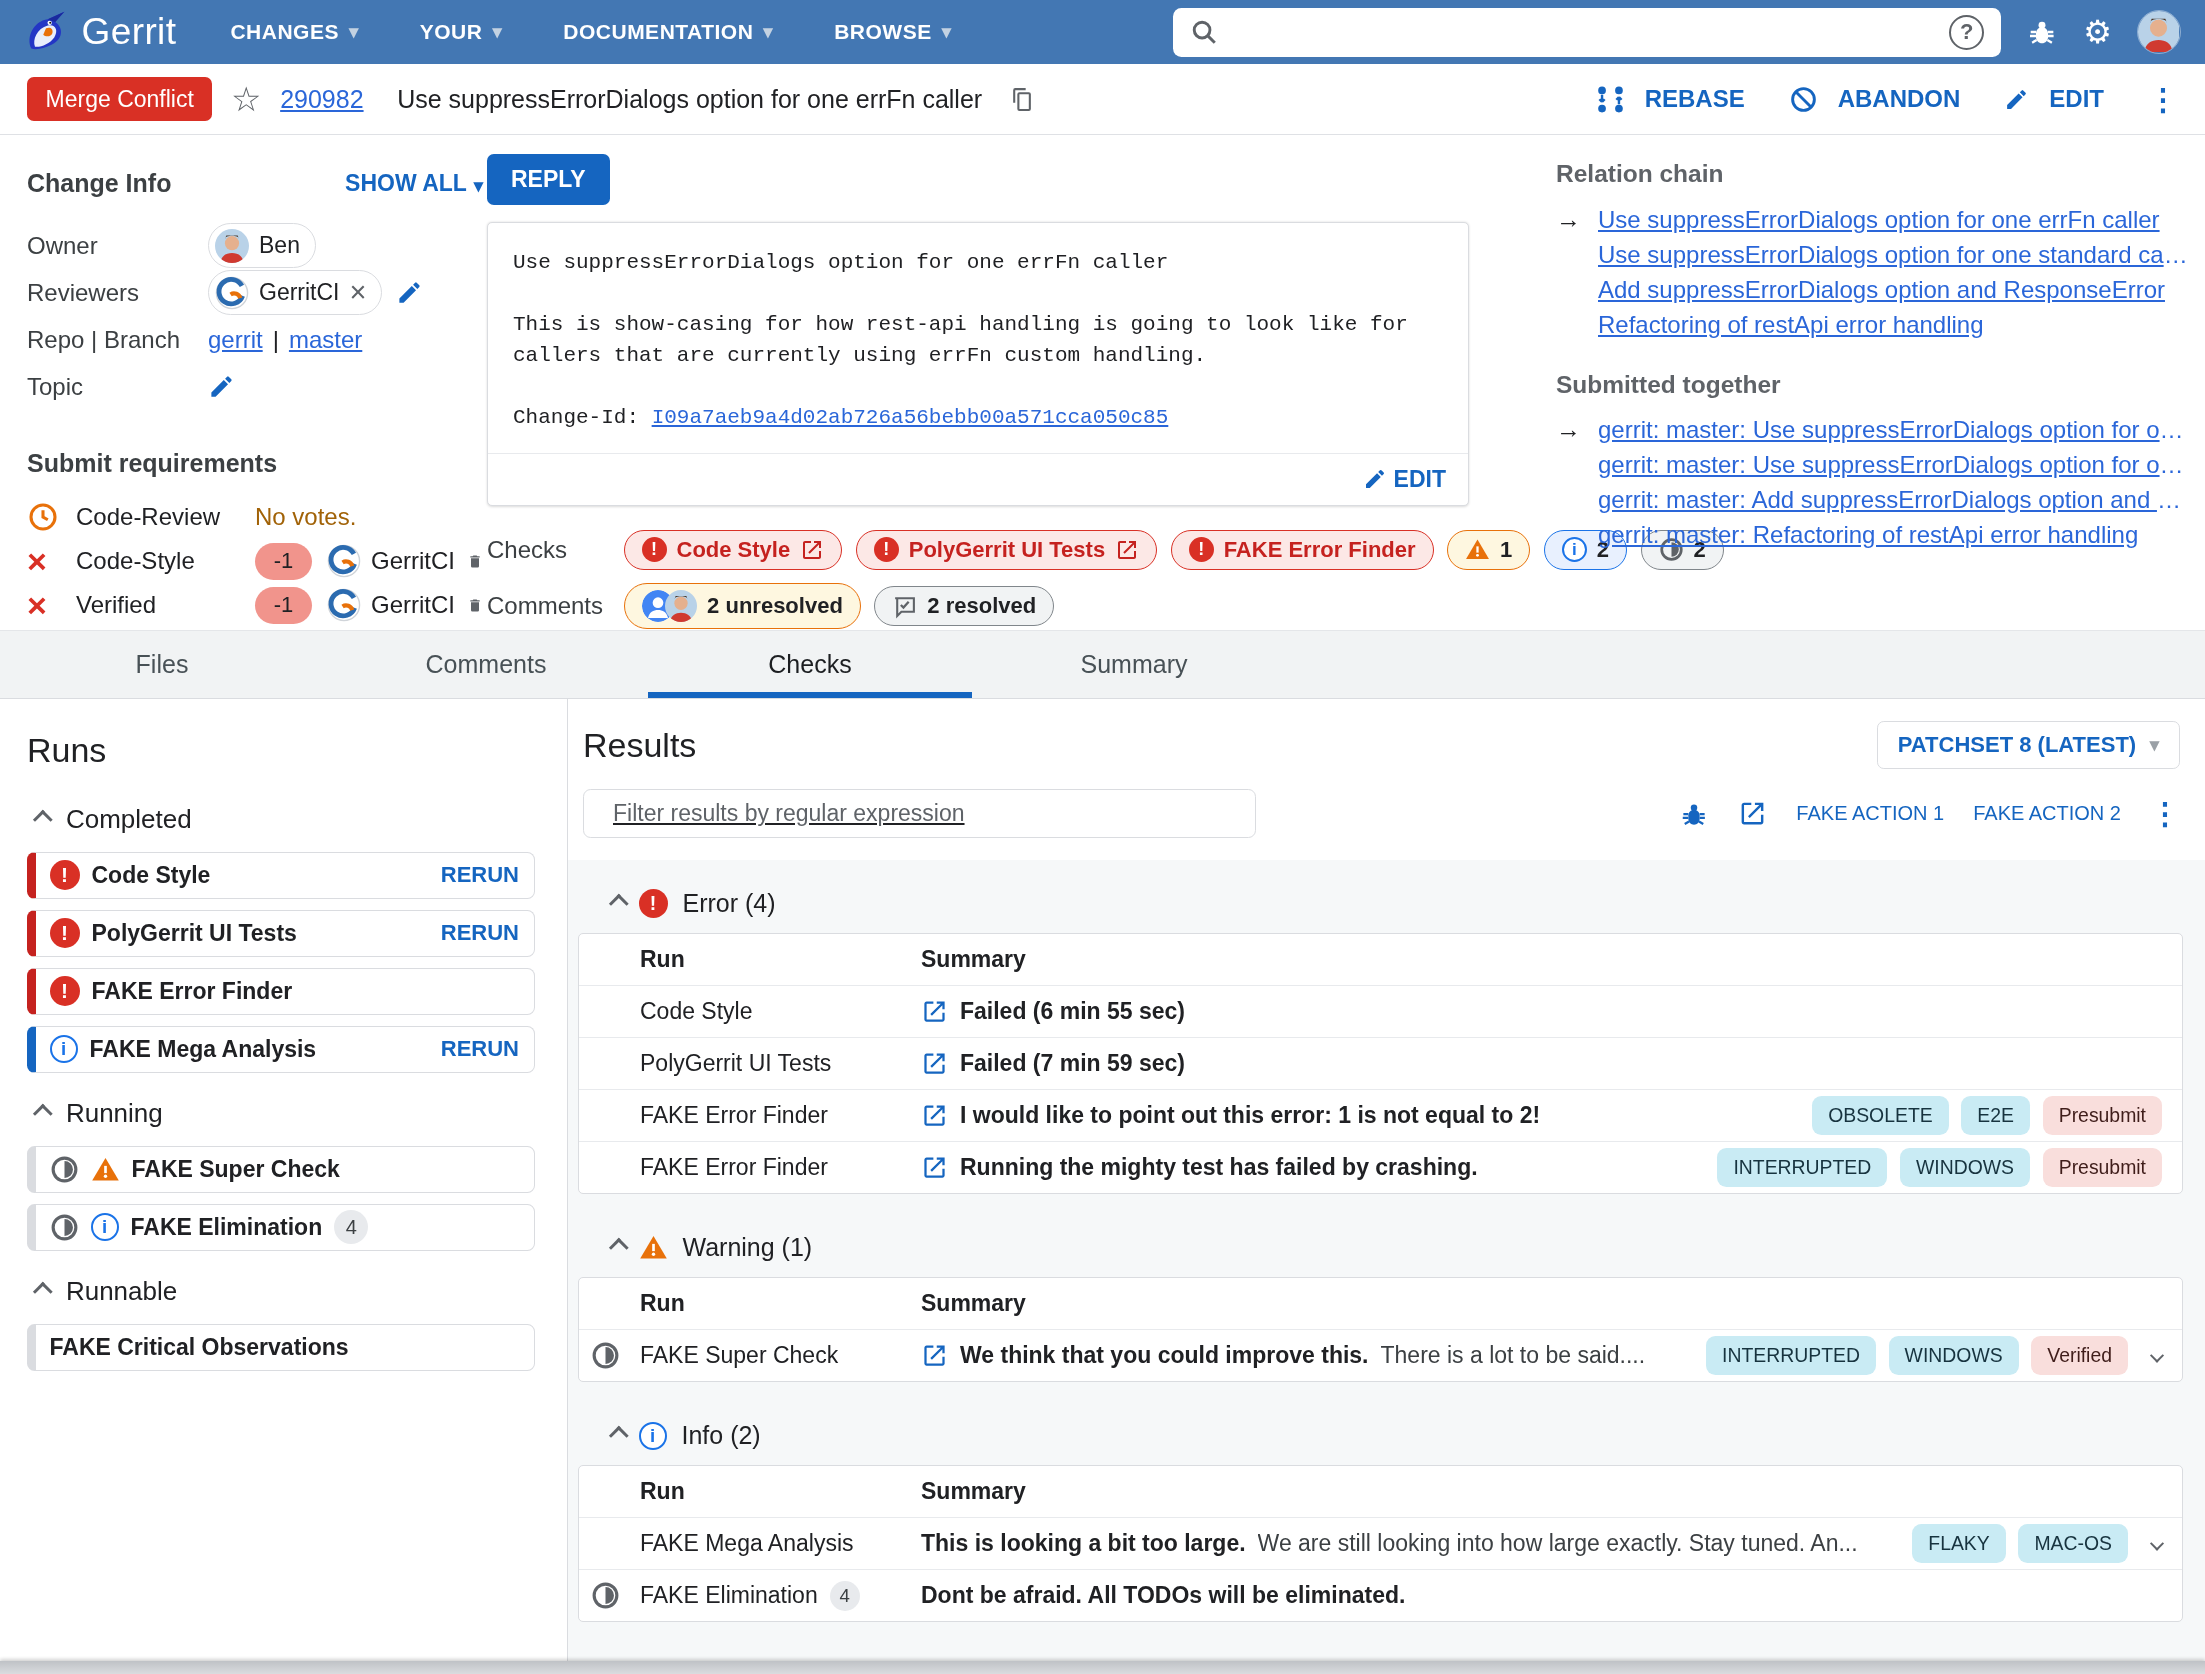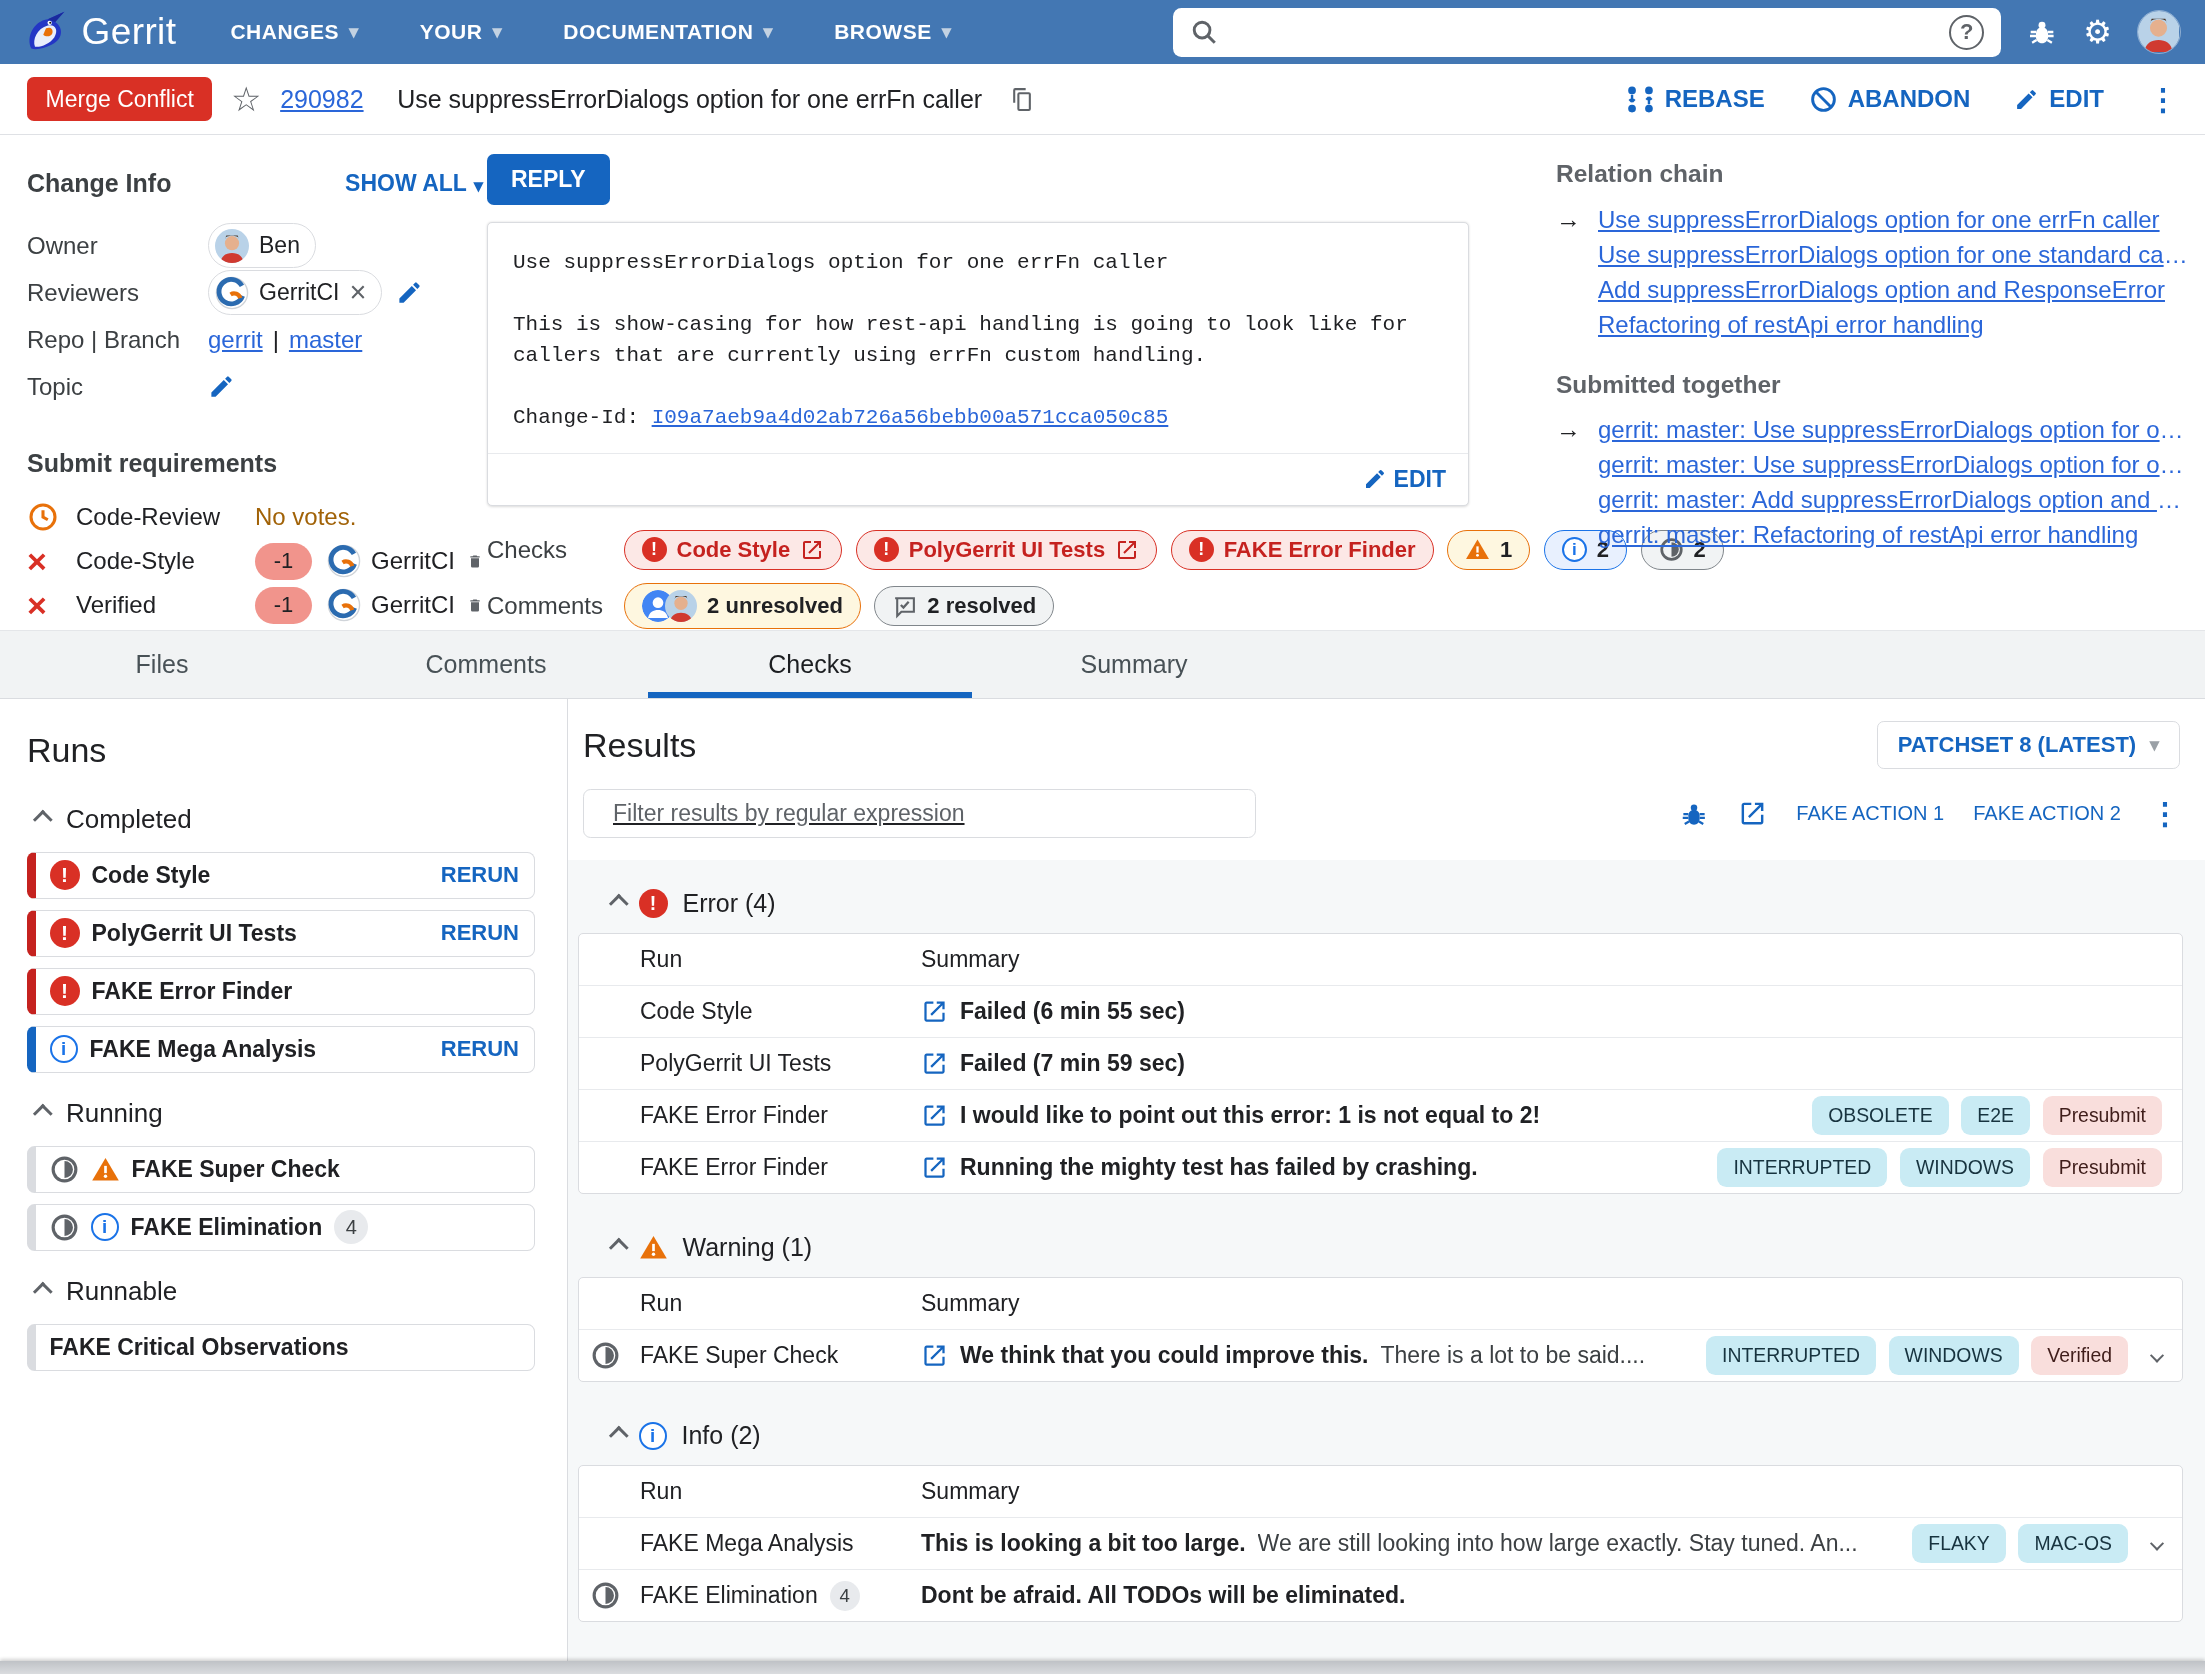--- a/index.html
+++ b/index.html
@@ -42,21 +42,21 @@
   .navicons{display:flex;align-items:center;gap:25px;margin-left:25px;color:#fff;}
   .avatar{width:44px;height:44px;border-radius:50%;overflow:hidden;flex:none;cursor:pointer;border:1.7px solid rgba(255,255,255,.4);}
 
   
   .chghdr{height:71px;display:flex;align-items:center;gap:18.6px;padding:0 27px;border-bottom:0.8px solid #dfe1e5;}
   .badge-conflict{background:#d93025;color:#fff;font-size:23px;padding:8.4px 18.6px;border-radius:6.8px;flex:none;}
   .chnum{font-size:25px;margin-right:15px;}
   .chtitle{font-size:25px;color:#202124;margin-right:8.4px;}
   .copy-ic{color:#5f6368;cursor:pointer;}
   .hdr-actions{margin-left:auto;display:flex;align-items:center;gap:44px;color:#1565c0;font-weight:700;font-size:24px;}
-  .hdr-actions .act{display:flex;align-items:center;gap:10px;cursor:pointer;justify-content:center;}
+  .hdr-actions .act{display:flex;align-items:center;gap:20px;cursor:pointer;justify-content:center;}
 
   
   .meta{position:relative;height:495px;background:#fff;}
   .col-left{position:absolute;left:27px;top:34px;width:456px;}
   .col-mid{position:absolute;left:487px;top:18.6px;width:1048px;}
   .col-right{position:absolute;left:1556px;top:25px;width:639px;}
 
   .ci-head{display:flex;justify-content:space-between;align-items:center;margin-bottom:24px;}
   .sec-title{font-size:25px;font-weight:700;color:#3c4043;}
   .showall{display:flex;align-items:center;gap:6.8px;color:#1565c0;font-weight:700;font-size:23px;cursor:pointer;}
@@ -142,21 +142,21 @@
     font-size:23px;outline:none;color:#202124;text-decoration:underline;}
   .filter-input::placeholder{color:#5f6368;}
   .res-actions{margin-left:auto;display:flex;align-items:center;gap:29px;color:#1565c0;}
   .res-actions .actlnk{font-weight:400;font-size:20px;cursor:pointer;white-space:nowrap;}
   .res-body{flex:1;background:#f6f8f9;padding:24px 22px 0 10px;min-width:0;}
   .sev-h{display:flex;align-items:center;gap:15px;font-size:25px;font-weight:500;margin:5px 0 15px;
     padding-left:32px;cursor:pointer;}
   .sev-h .ic-err{width:29px;height:29px;font-size:19.4px;}
   .sec-table{background:#fff;border:0.8px solid #dadce0;border-radius:5px;margin-bottom:39px;overflow:hidden;}
   .t-row{display:flex;align-items:center;min-height:52px;padding:0 20px 0 12px;font-size:23px;border-top:0.8px solid #e8eaed;cursor:pointer;}
-  .t-row.head{border-top:none;min-height:51px;font-weight:400;cursor:default;}
+  .t-row.head{border-top:none;min-height:51px;font-weight:700;cursor:default;}
   .t-gutter{width:49px;flex:none;display:flex;align-items:center;}
   .t-run{width:281px;flex:none;display:flex;align-items:center;gap:12px;white-space:nowrap;}
   .t-summary{flex:1;display:flex;align-items:center;gap:12px;min-width:0;}
   .s-bold{font-weight:700;white-space:nowrap;}
   .s-more{color:#3c4043;white-space:nowrap;overflow:hidden;text-overflow:ellipsis;}
   .tags{margin-left:auto;display:flex;align-items:center;gap:12.7px;flex:none;padding-left:17px;}
   .tag{font-size:19.4px;padding:7.6px 16px;border-radius:9.3px;background:#c9ebf4;color:#17333f;white-space:nowrap;}
   .tag.pink{background:#f9dedc;color:#3f1d1a;}
   .exp-chev{margin-left:12px;flex:none;}
   .exp-chev .chev{width:10px;height:10px;border-width:2.5px;}

